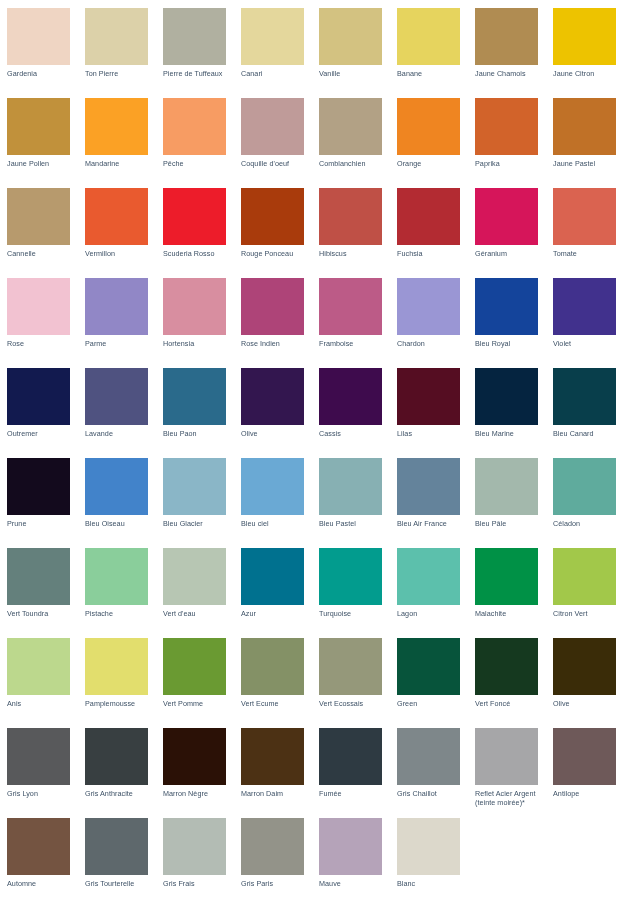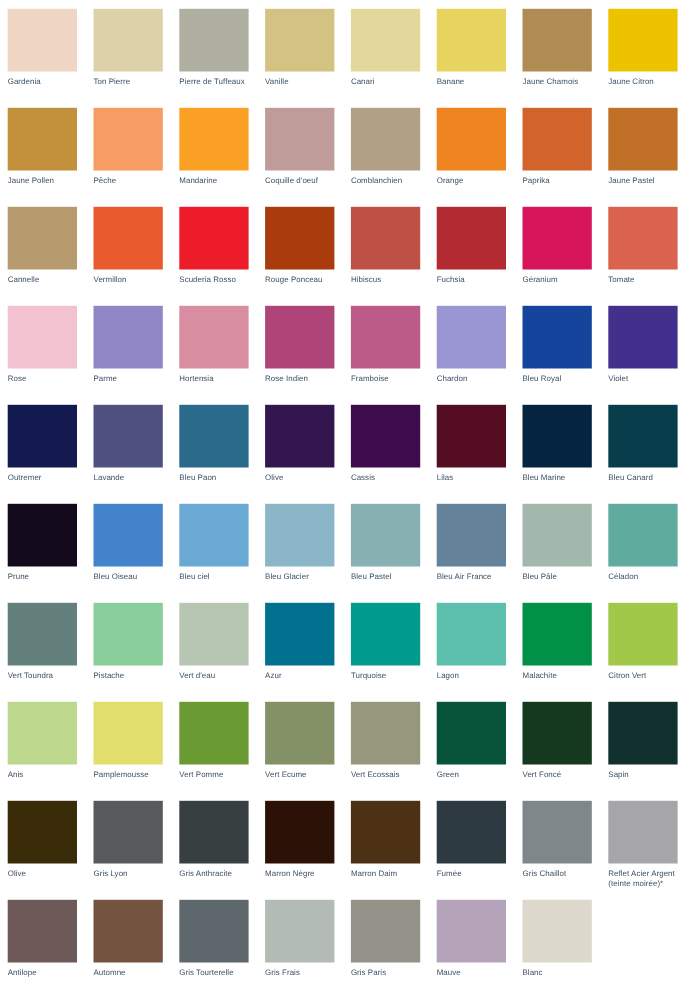--- a/index.html
+++ b/index.html
@@ -63,52 +63,52 @@
       </div>
       <div class="swatch-cell">
         <span class="swatch-chip" style="background-color: rgb(220, 209, 169);"></span>
         <span class="swatch-label">Ton Pierre</span>
       </div>
       <div class="swatch-cell">
         <span class="swatch-chip" style="background-color: rgb(176, 176, 160);"></span>
         <span class="swatch-label">Pierre de Tuffeaux</span>
       </div>
       <div class="swatch-cell">
+        <span class="swatch-chip" style="background-color: rgb(228, 215, 156);"></span>
+        <span class="swatch-label">Canari</span>
+      </div>
+      <div class="swatch-cell">
         <span class="swatch-chip" style="background-color: rgb(211, 194, 129);"></span>
         <span class="swatch-label">Vanille</span>
       </div>
       <div class="swatch-cell">
-        <span class="swatch-chip" style="background-color: rgb(228, 215, 156);"></span>
-        <span class="swatch-label">Canari</span>
-      </div>
-      <div class="swatch-cell">
         <span class="swatch-chip" style="background-color: rgb(230, 212, 94);"></span>
         <span class="swatch-label">Banane</span>
       </div>
       <div class="swatch-cell">
         <span class="swatch-chip" style="background-color: rgb(176, 140, 82);"></span>
         <span class="swatch-label">Jaune Chamois</span>
       </div>
       <div class="swatch-cell">
         <span class="swatch-chip" style="background-color: rgb(237, 195, 0);"></span>
         <span class="swatch-label">Jaune Citron</span>
       </div>
       <div class="swatch-cell">
         <span class="swatch-chip" style="background-color: rgb(193, 145, 59);"></span>
         <span class="swatch-label">Jaune Pollen</span>
       </div>
       <div class="swatch-cell">
+        <span class="swatch-chip" style="background-color: rgb(251, 161, 37);"></span>
+        <span class="swatch-label">Mandarine</span>
+      </div>
+      <div class="swatch-cell">
         <span class="swatch-chip" style="background-color: rgb(247, 156, 99);"></span>
         <span class="swatch-label">Pêche</span>
       </div>
       <div class="swatch-cell">
-        <span class="swatch-chip" style="background-color: rgb(251, 161, 37);"></span>
-        <span class="swatch-label">Mandarine</span>
-      </div>
-      <div class="swatch-cell">
         <span class="swatch-chip" style="background-color: rgb(191, 155, 153);"></span>
         <span class="swatch-label">Coquille d'oeuf</span>
       </div>
       <div class="swatch-cell">
         <span class="swatch-chip" style="background-color: rgb(178, 161, 133);"></span>
         <span class="swatch-label">Comblanchien</span>
       </div>
       <div class="swatch-cell">
         <span class="swatch-chip" style="background-color: rgb(239, 133, 33);"></span>
         <span class="swatch-label">Orange</span>
@@ -219,28 +219,28 @@
       </div>
       <div class="swatch-cell">
         <span class="swatch-chip" style="background-color: rgb(19, 10, 29);"></span>
         <span class="swatch-label">Prune</span>
       </div>
       <div class="swatch-cell">
         <span class="swatch-chip" style="background-color: rgb(66, 131, 202);"></span>
         <span class="swatch-label">Bleu Oiseau</span>
       </div>
       <div class="swatch-cell">
+        <span class="swatch-chip" style="background-color: rgb(138, 182, 199);"></span>
+        <span class="swatch-label">Bleu Glacier</span>
+      </div>
+      <div class="swatch-cell">
         <span class="swatch-chip" style="background-color: rgb(106, 169, 212);"></span>
         <span class="swatch-label">Bleu ciel</span>
       </div>
       <div class="swatch-cell">
-        <span class="swatch-chip" style="background-color: rgb(138, 182, 199);"></span>
-        <span class="swatch-label">Bleu Glacier</span>
-      </div>
-      <div class="swatch-cell">
         <span class="swatch-chip" style="background-color: rgb(135, 176, 179);"></span>
         <span class="swatch-label">Bleu Pastel</span>
       </div>
       <div class="swatch-cell">
         <span class="swatch-chip" style="background-color: rgb(100, 131, 155);"></span>
         <span class="swatch-label">Bleu Air France</span>
       </div>
       <div class="swatch-cell">
         <span class="swatch-chip" style="background-color: rgb(163, 184, 172);"></span>
         <span class="swatch-label">Bleu Pâle</span>
@@ -301,24 +301,20 @@
         <span class="swatch-chip" style="background-color: rgb(149, 152, 122);"></span>
         <span class="swatch-label">Vert Ecossais</span>
       </div>
       <div class="swatch-cell">
         <span class="swatch-chip" style="background-color: rgb(7, 84, 59);"></span>
         <span class="swatch-label">Green</span>
       </div>
       <div class="swatch-cell">
         <span class="swatch-chip" style="background-color: rgb(21, 57, 31);"></span>
         <span class="swatch-label">Vert Foncé</span>
-      </div>
-      <div class="swatch-cell">
-        <span class="swatch-chip" style="background-color: rgb(18, 48, 46);"></span>
-        <span class="swatch-label">Sapin</span>
       </div>
       <div class="swatch-cell">
         <span class="swatch-chip" style="background-color: rgb(58, 44, 8);"></span>
         <span class="swatch-label">Olive</span>
       </div>
       <div class="swatch-cell">
         <span class="swatch-chip" style="background-color: rgb(88, 89, 91);"></span>
         <span class="swatch-label">Gris Lyon</span>
       </div>
       <div class="swatch-cell">

